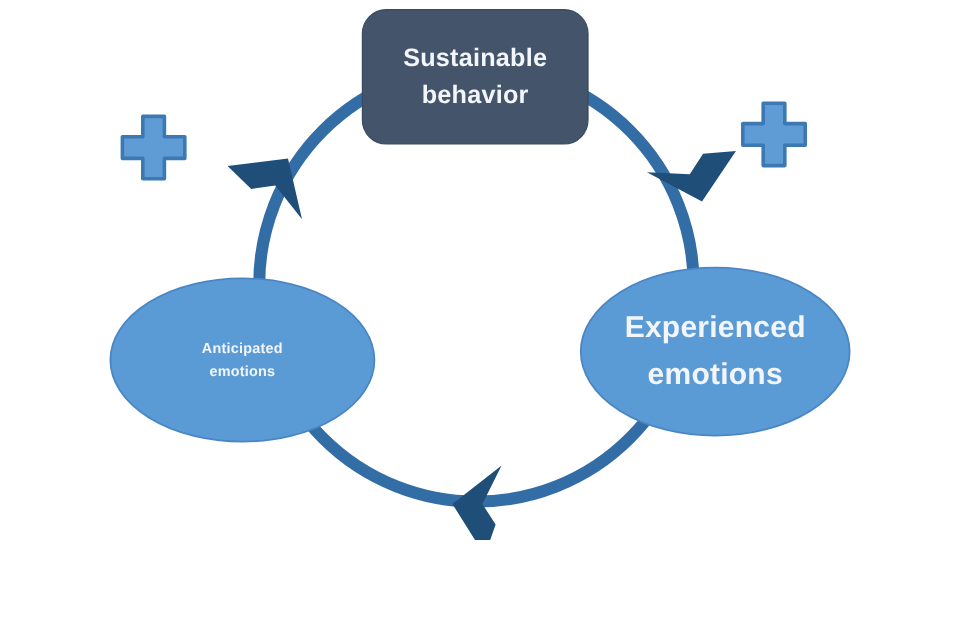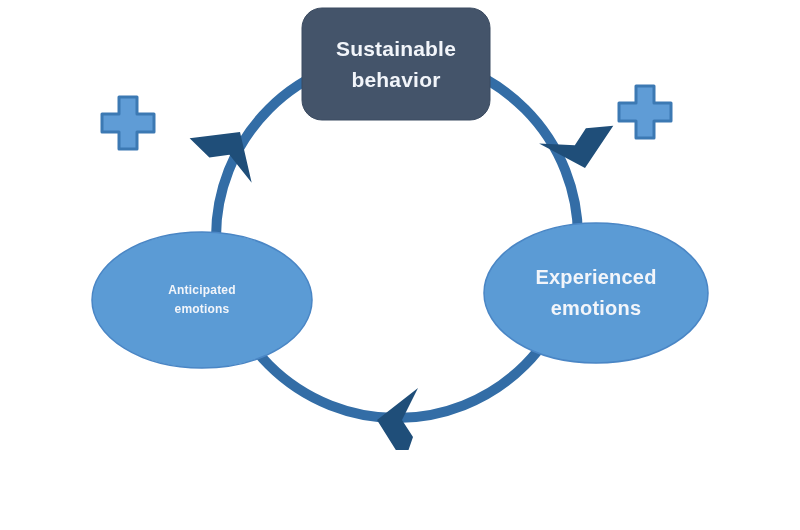--- a/index.html
+++ b/index.html
@@ -36,21 +36,21 @@
   .label-sustainable {
     left: 302px; top: 8px; width: 188px; height: 112px;
     font-size: 21px; line-height: 1.5;
   }
   .label-anticipated {
     left: 92px; top: 232px; width: 220px; height: 136px;
     font-size: 12px; line-height: 1.55;
   }
   .label-experienced {
     left: 484px; top: 223px; width: 224px; height: 140px;
-    font-size: 20px; line-height: 1.55;
+    font-size: 25px; line-height: 1.55;
   }
   .ring {
     fill: none;
     stroke-width: 10px;
   }
   .node-ellipse {
     stroke: #4A86C5;
     stroke-width: 1.5px;
   }
   .node-rect {

